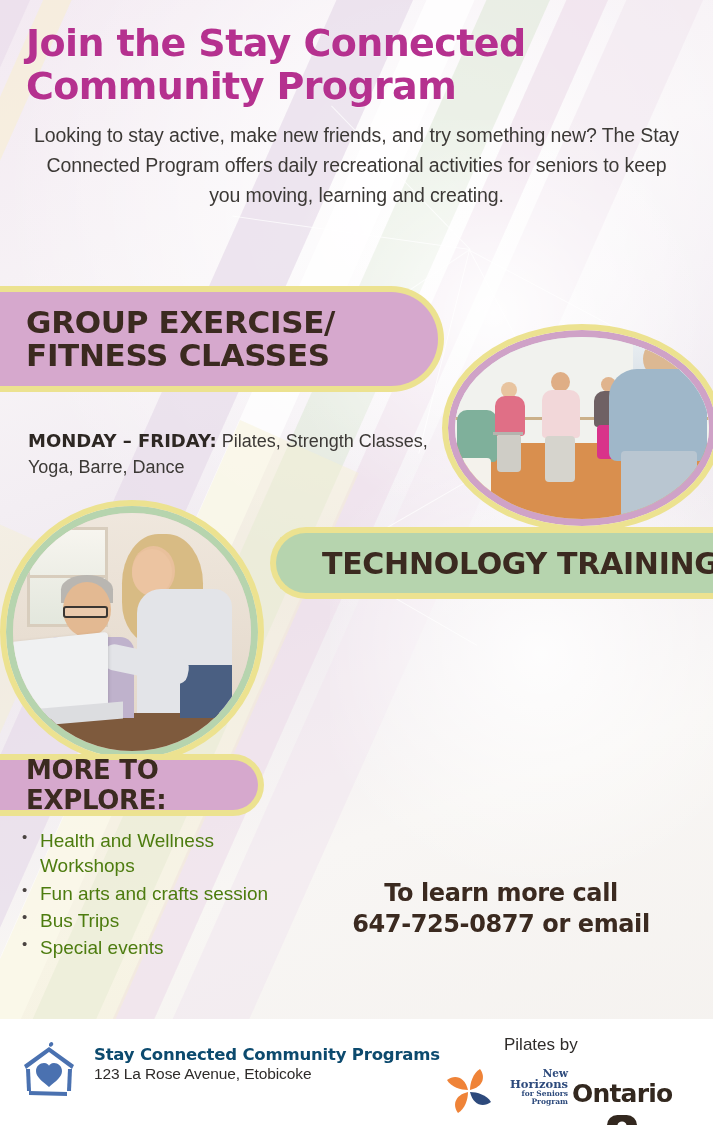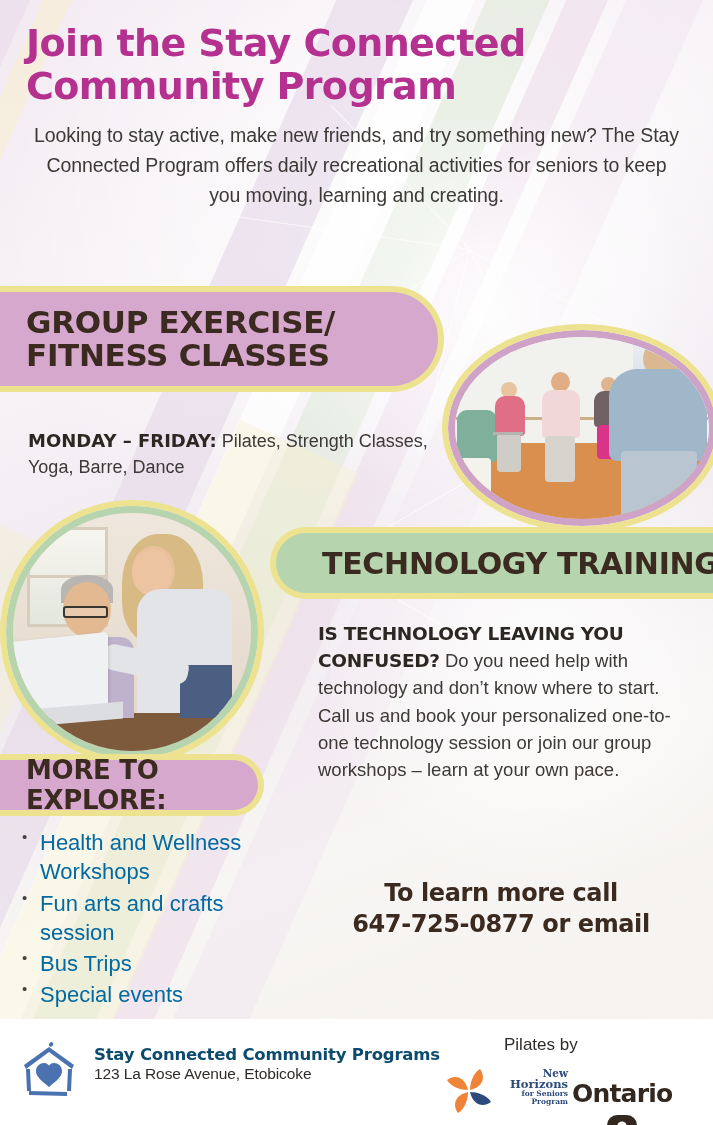--- a/index.html
+++ b/index.html
@@ -115,21 +115,21 @@
   .exercise-copy b { font-family:"DejaVu Sans", sans-serif; font-weight:700; color:#2d2723; }
 
   .tech-copy {
     position:absolute; left:318px; top:620px; width:378px;
     font-size:18.5px; line-height:1.47; color:#3c3936;
   }
   .tech-copy b { font-family:"DejaVu Sans", sans-serif; font-weight:700; color:#2d2723; letter-spacing:-0.3px;}
 
   .explore-list {
     position:absolute; left:18px; top:828px; width:270px;
-    font-size:22px; line-height:1.33; color:#0369a1;
+    font-size:19px; line-height:1.33; color:#4d7c0f;
     list-style:none;
   }
   .explore-list li { position:relative; padding-left:22px; margin-bottom:2px; }
   .explore-list li:before {
     content:"\2022"; position:absolute; left:4px; top:-1px; font-size:15px; color:#4a4441;
   }
 
   .cta {
     position:absolute; left:296px; top:878px; width:410px;
     text-align:center;
@@ -336,23 +336,20 @@
       <div class="lp-wom-arm"></div>
       <div class="lp-laptop"></div>
       <div class="lp-kb"></div>
     </div>
   </div>
 
   <div class="band band-tech">
     <span>TECHNOLOGY TRAINING</span>
   </div>
 
-  <p class="tech-copy">
-    <b>IS TECHNOLOGY LEAVING YOU CONFUSED?</b><span> Do you need help with technology and don’t know where to start. Call us and book your personalized one-to-one technology session or join our group workshops – learn at your own pace.</span>
-  </p>
 
   <div class="band band-explore">
     <span>MORE TO EXPLORE:</span>
   </div>
 
   <ul class="explore-list">
     <li>Health and Wellness Workshops</li>
     <li>Fun arts and crafts session</li>
     <li>Bus Trips</li>
     <li>Special events</li>

